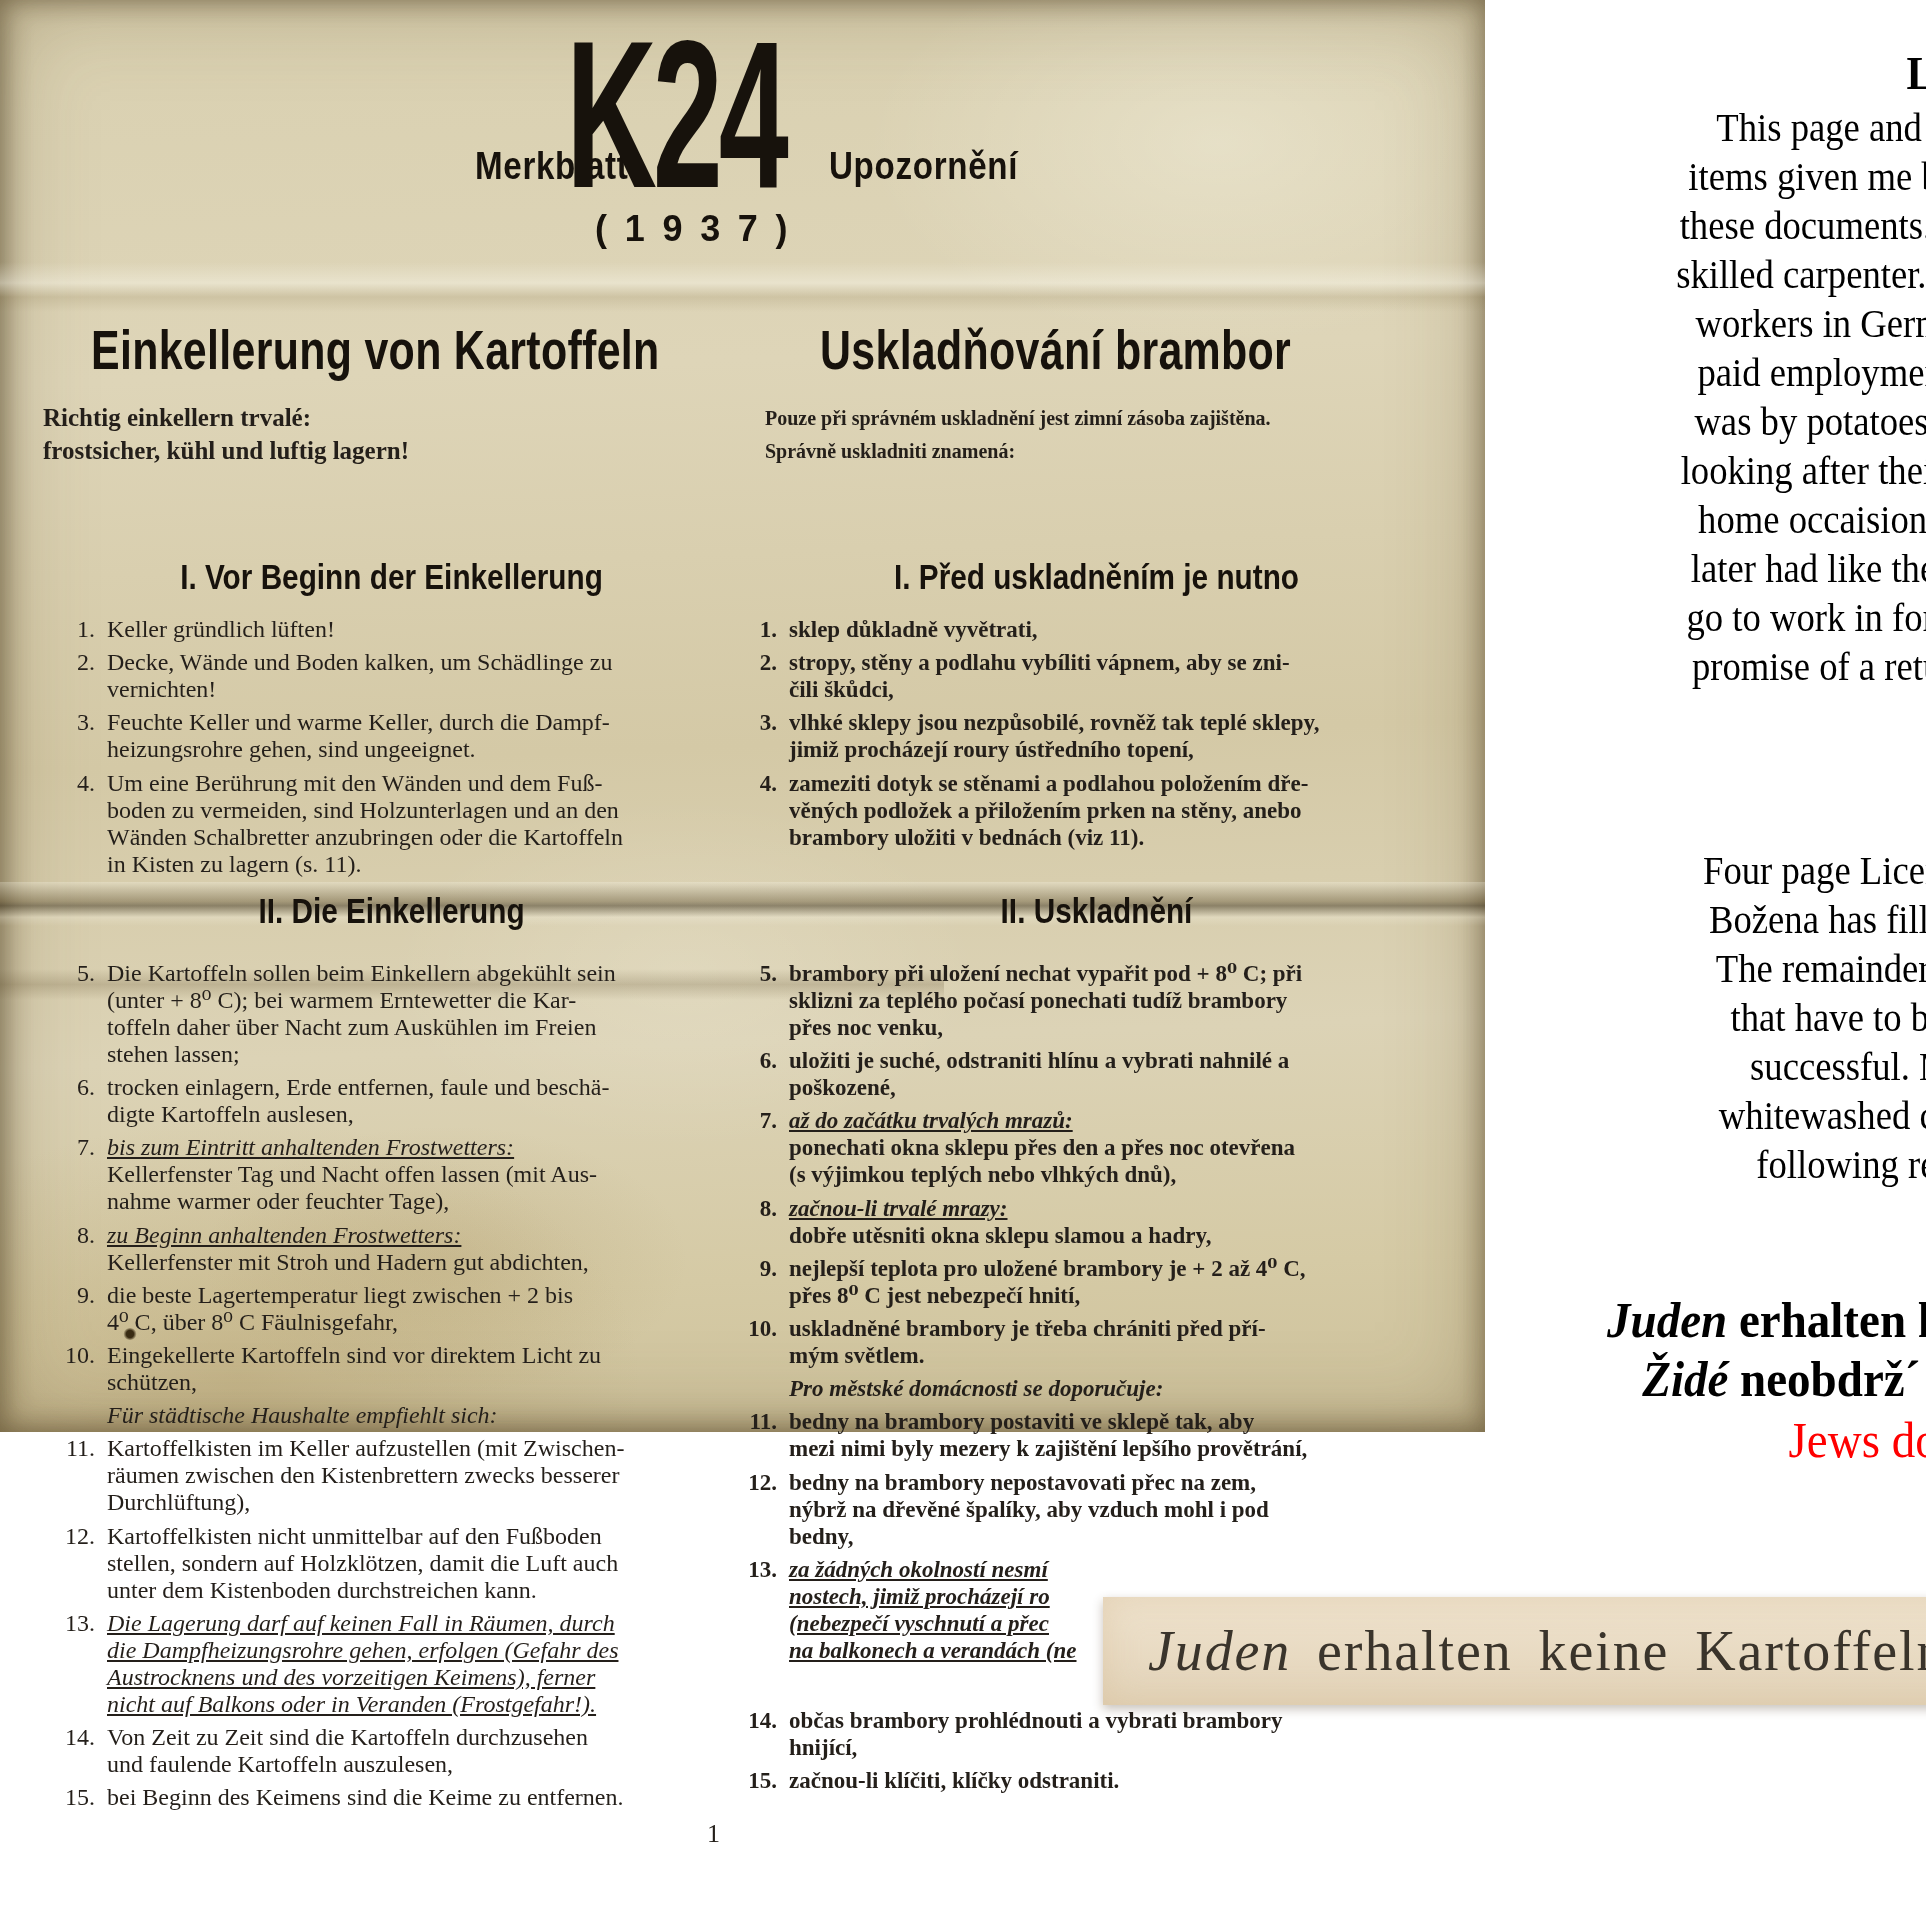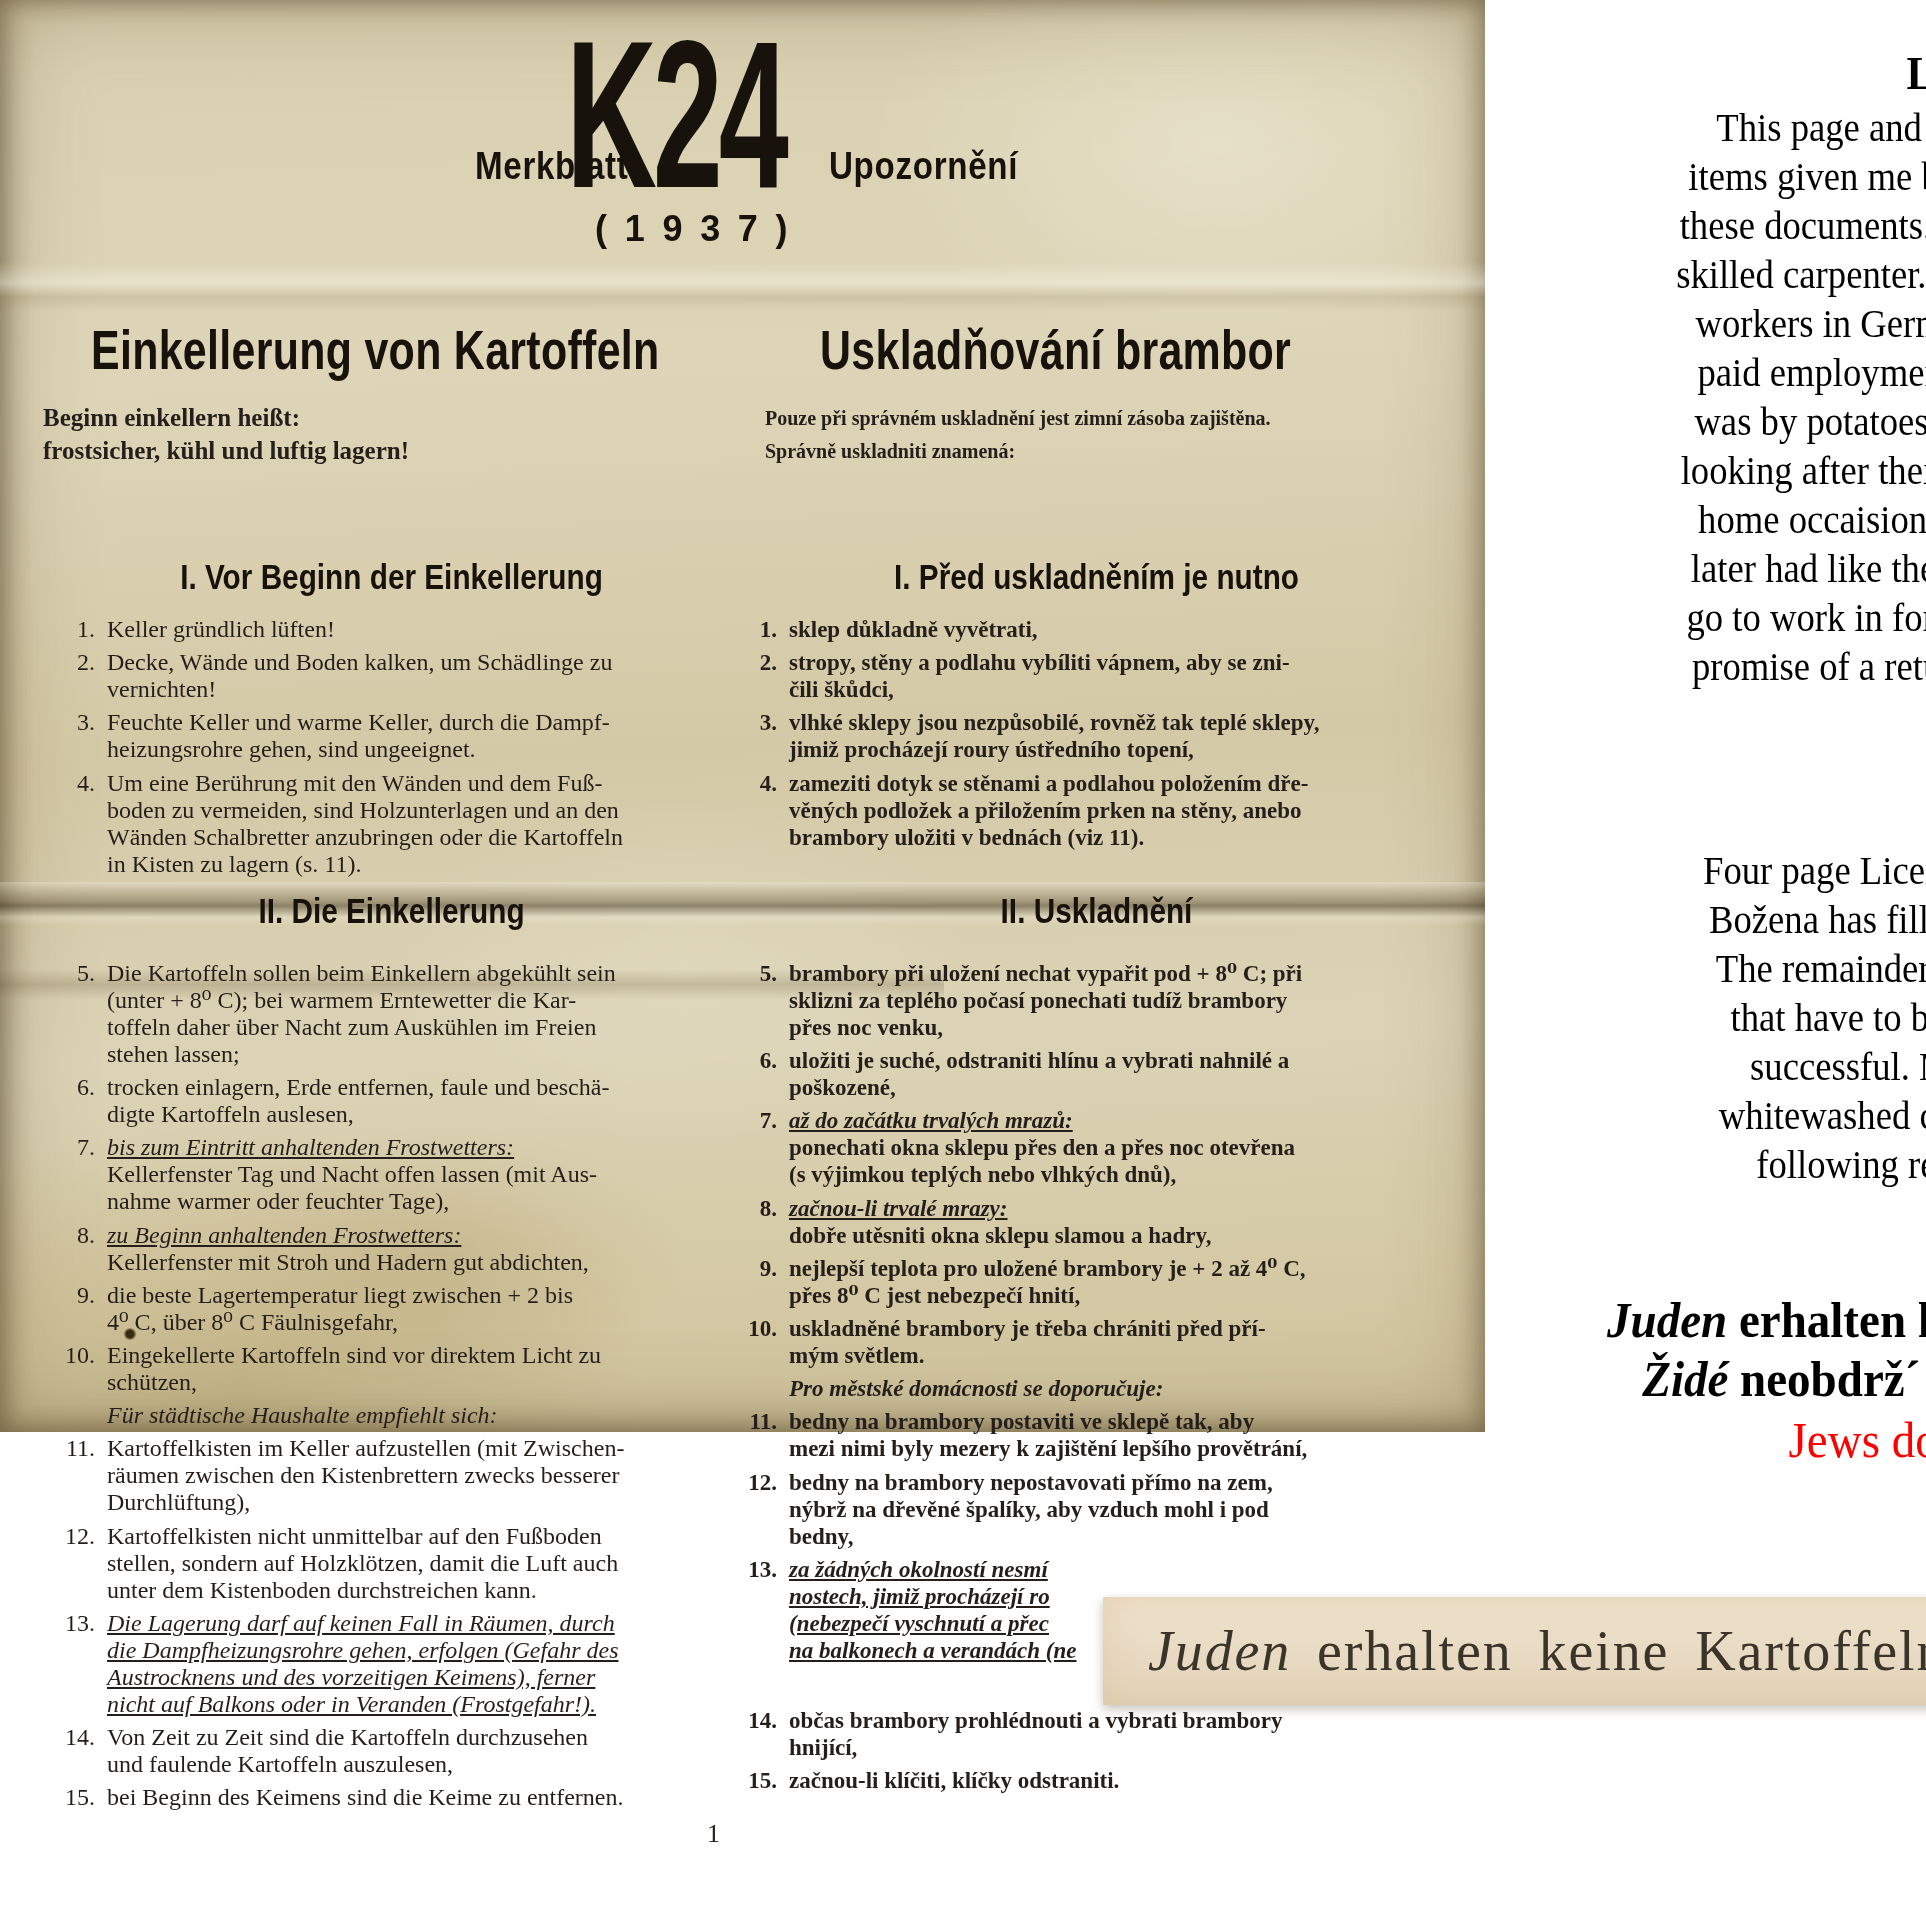--- a/index.html
+++ b/index.html
@@ -94,21 +94,21 @@
 
     <div class="hdr h-merk">Merkblatt</div>
     <div class="hdr h-code">K24</div>
     <div class="hdr h-upoz">Upozornění</div>
     <div class="hdr h-year">(1937)</div>
 
     <div class="col-title g-title">Einkellerung von Kartoffeln</div>
     <div class="col-title c-title">Uskladňování brambor</div>
 
     <div class="intro g-intro">
-      <p>Beginn einkellern heißt:</p>
+      <p>Richtig einkellern trvalé:</p>
       <p>frostsicher, kühl und luftig lagern!</p>
     </div>
     <div class="intro c-intro">
       <p>Pouze při správném uskladnění jest zimní zásoba zajištěna.</p>
       <p>Správně uskladniti znamená:</p>
     </div>
 
     <div class="sec g-sec1">I. Vor Beginn der Einkellerung</div>
     <div class="sec c-sec1">I. Před uskladněním je nutno</div>
 
@@ -282,21 +282,21 @@
       <div class="inter">Pro městské domácnosti se doporučuje:</div>
       <div class="item">
           <span class="num">11.</span>
           <span class="lead"></span>
           <span class="t">bedny na brambory postaviti ve sklepě tak, aby
 mezi nimi byly mezery k zajištění lepšího provětrání,</span>
         </div>
       <div class="item">
           <span class="num">12.</span>
           <span class="lead"></span>
-          <span class="t">bedny na brambory nepostavovati přímo na zem,
+          <span class="t">bedny na brambory nepostavovati přec na zem,
 nýbrž na dřevěné špalíky, aby vzduch mohl i pod
 bedny,</span>
         </div>
       <div class="item gap-after">
           <span class="num">13.</span>
           <span class="lead">za žádných okolností nesmí
 nostech, jimiž procházejí ro
 (nebezpečí vyschnutí a přec
 na balkonech a verandách (ne</span>
           <span class="t"></span>

